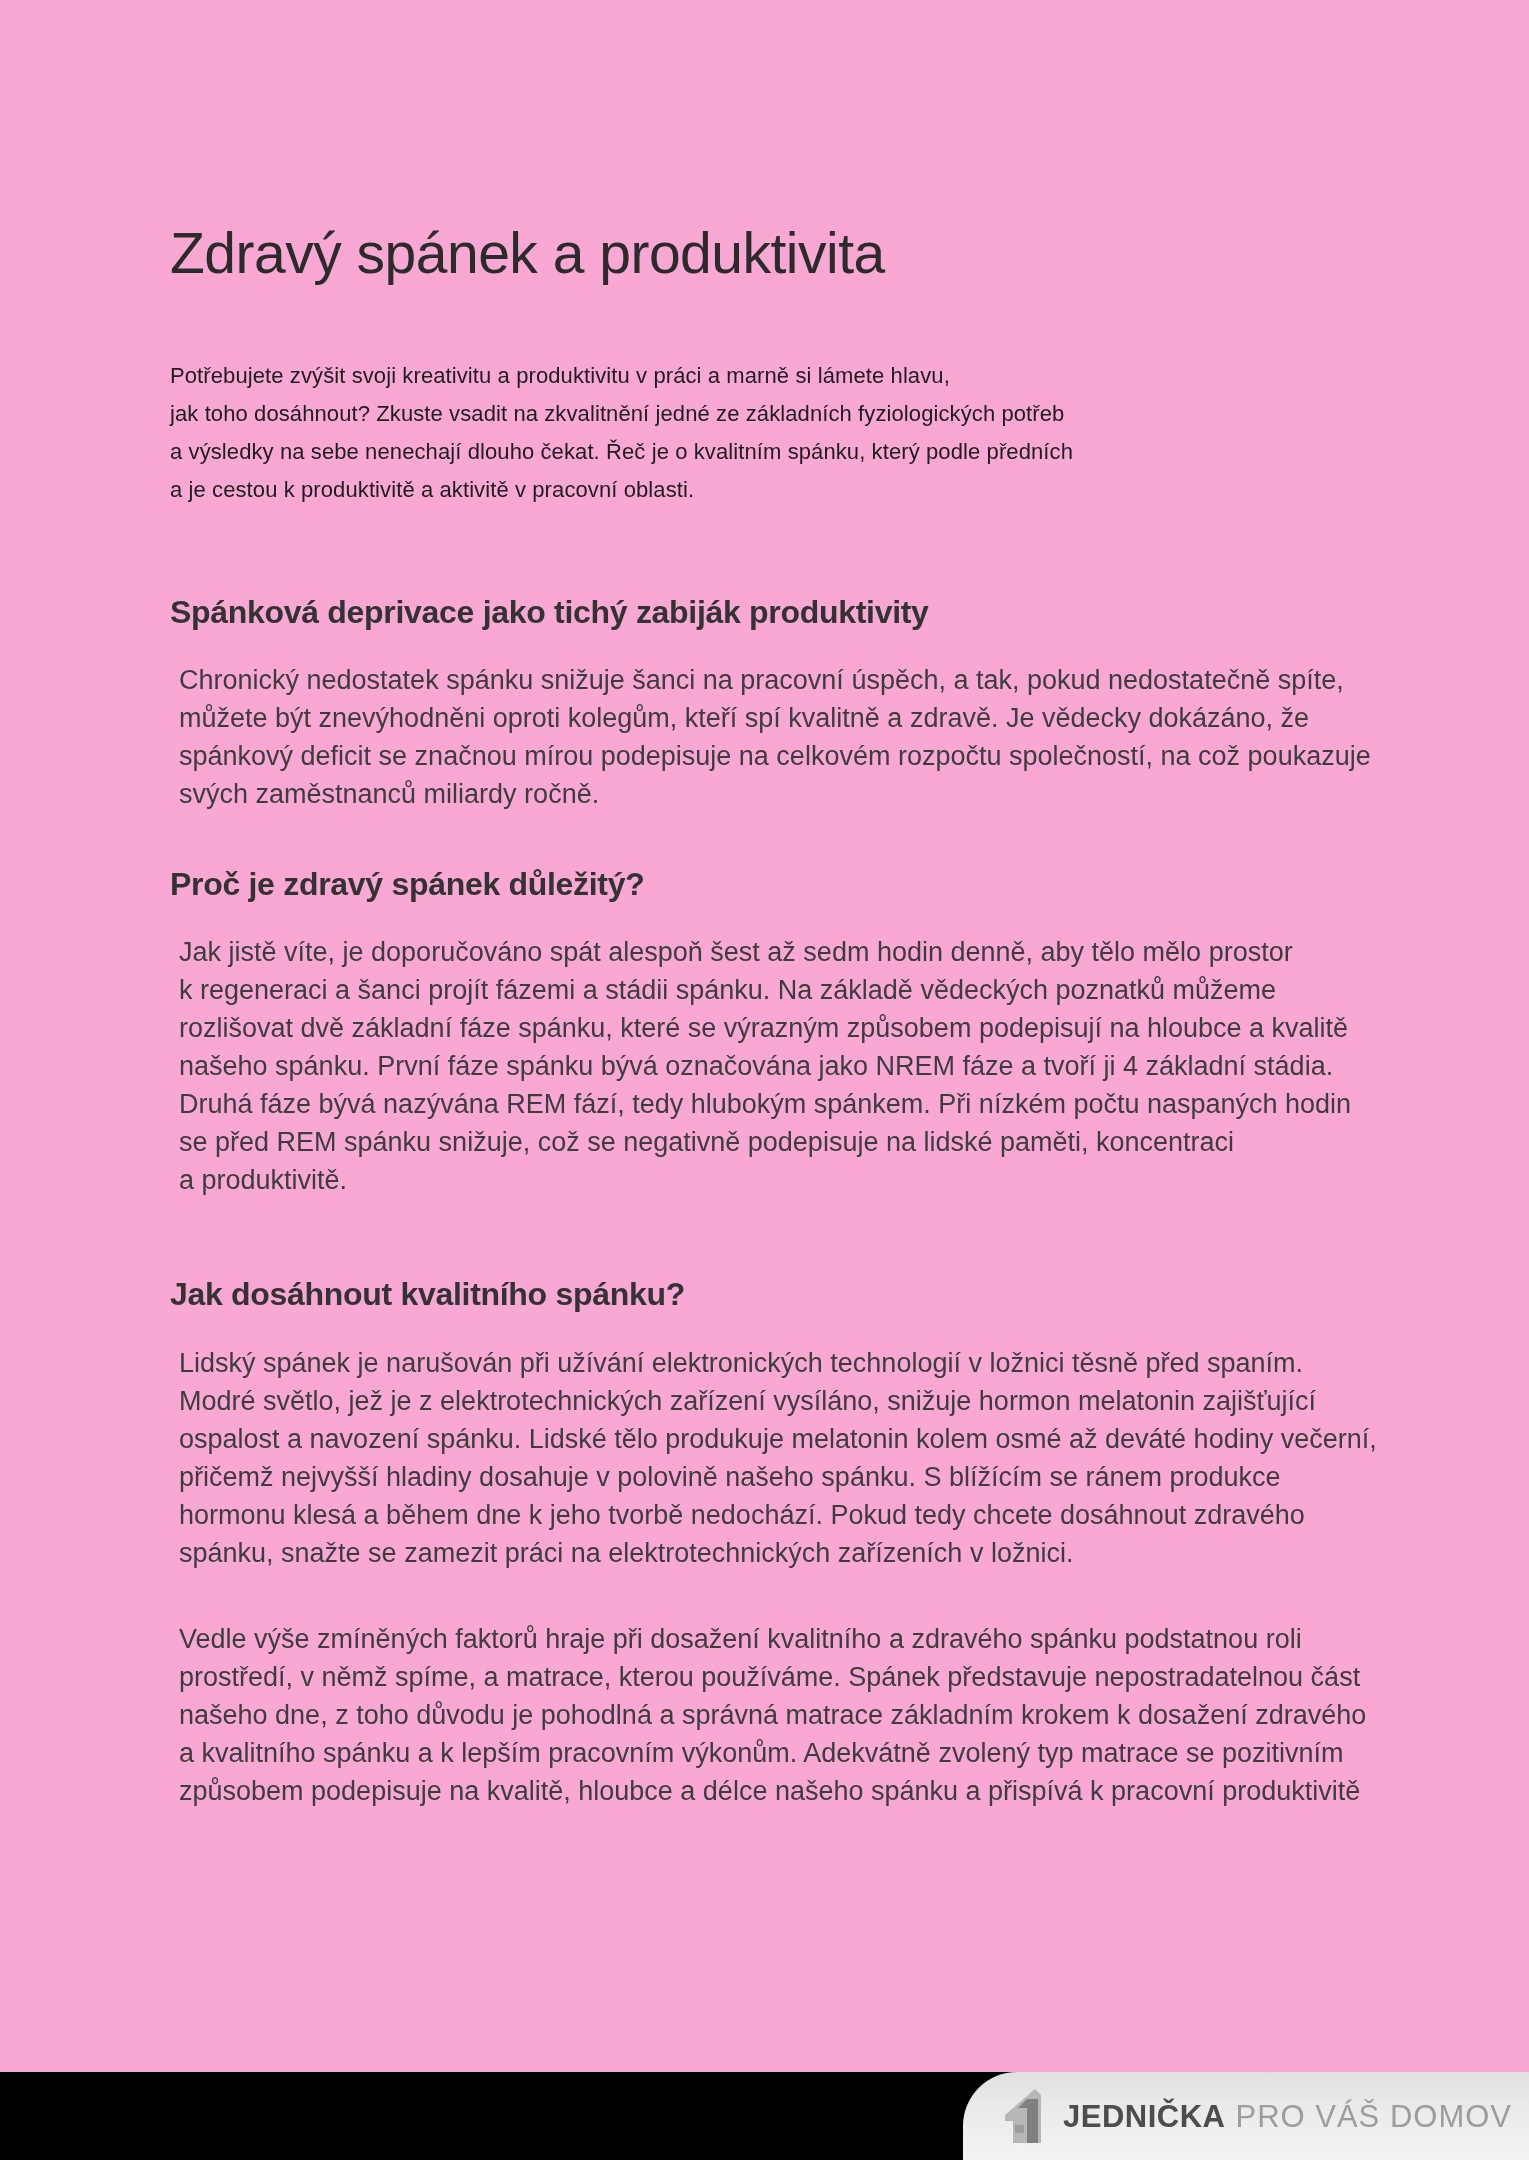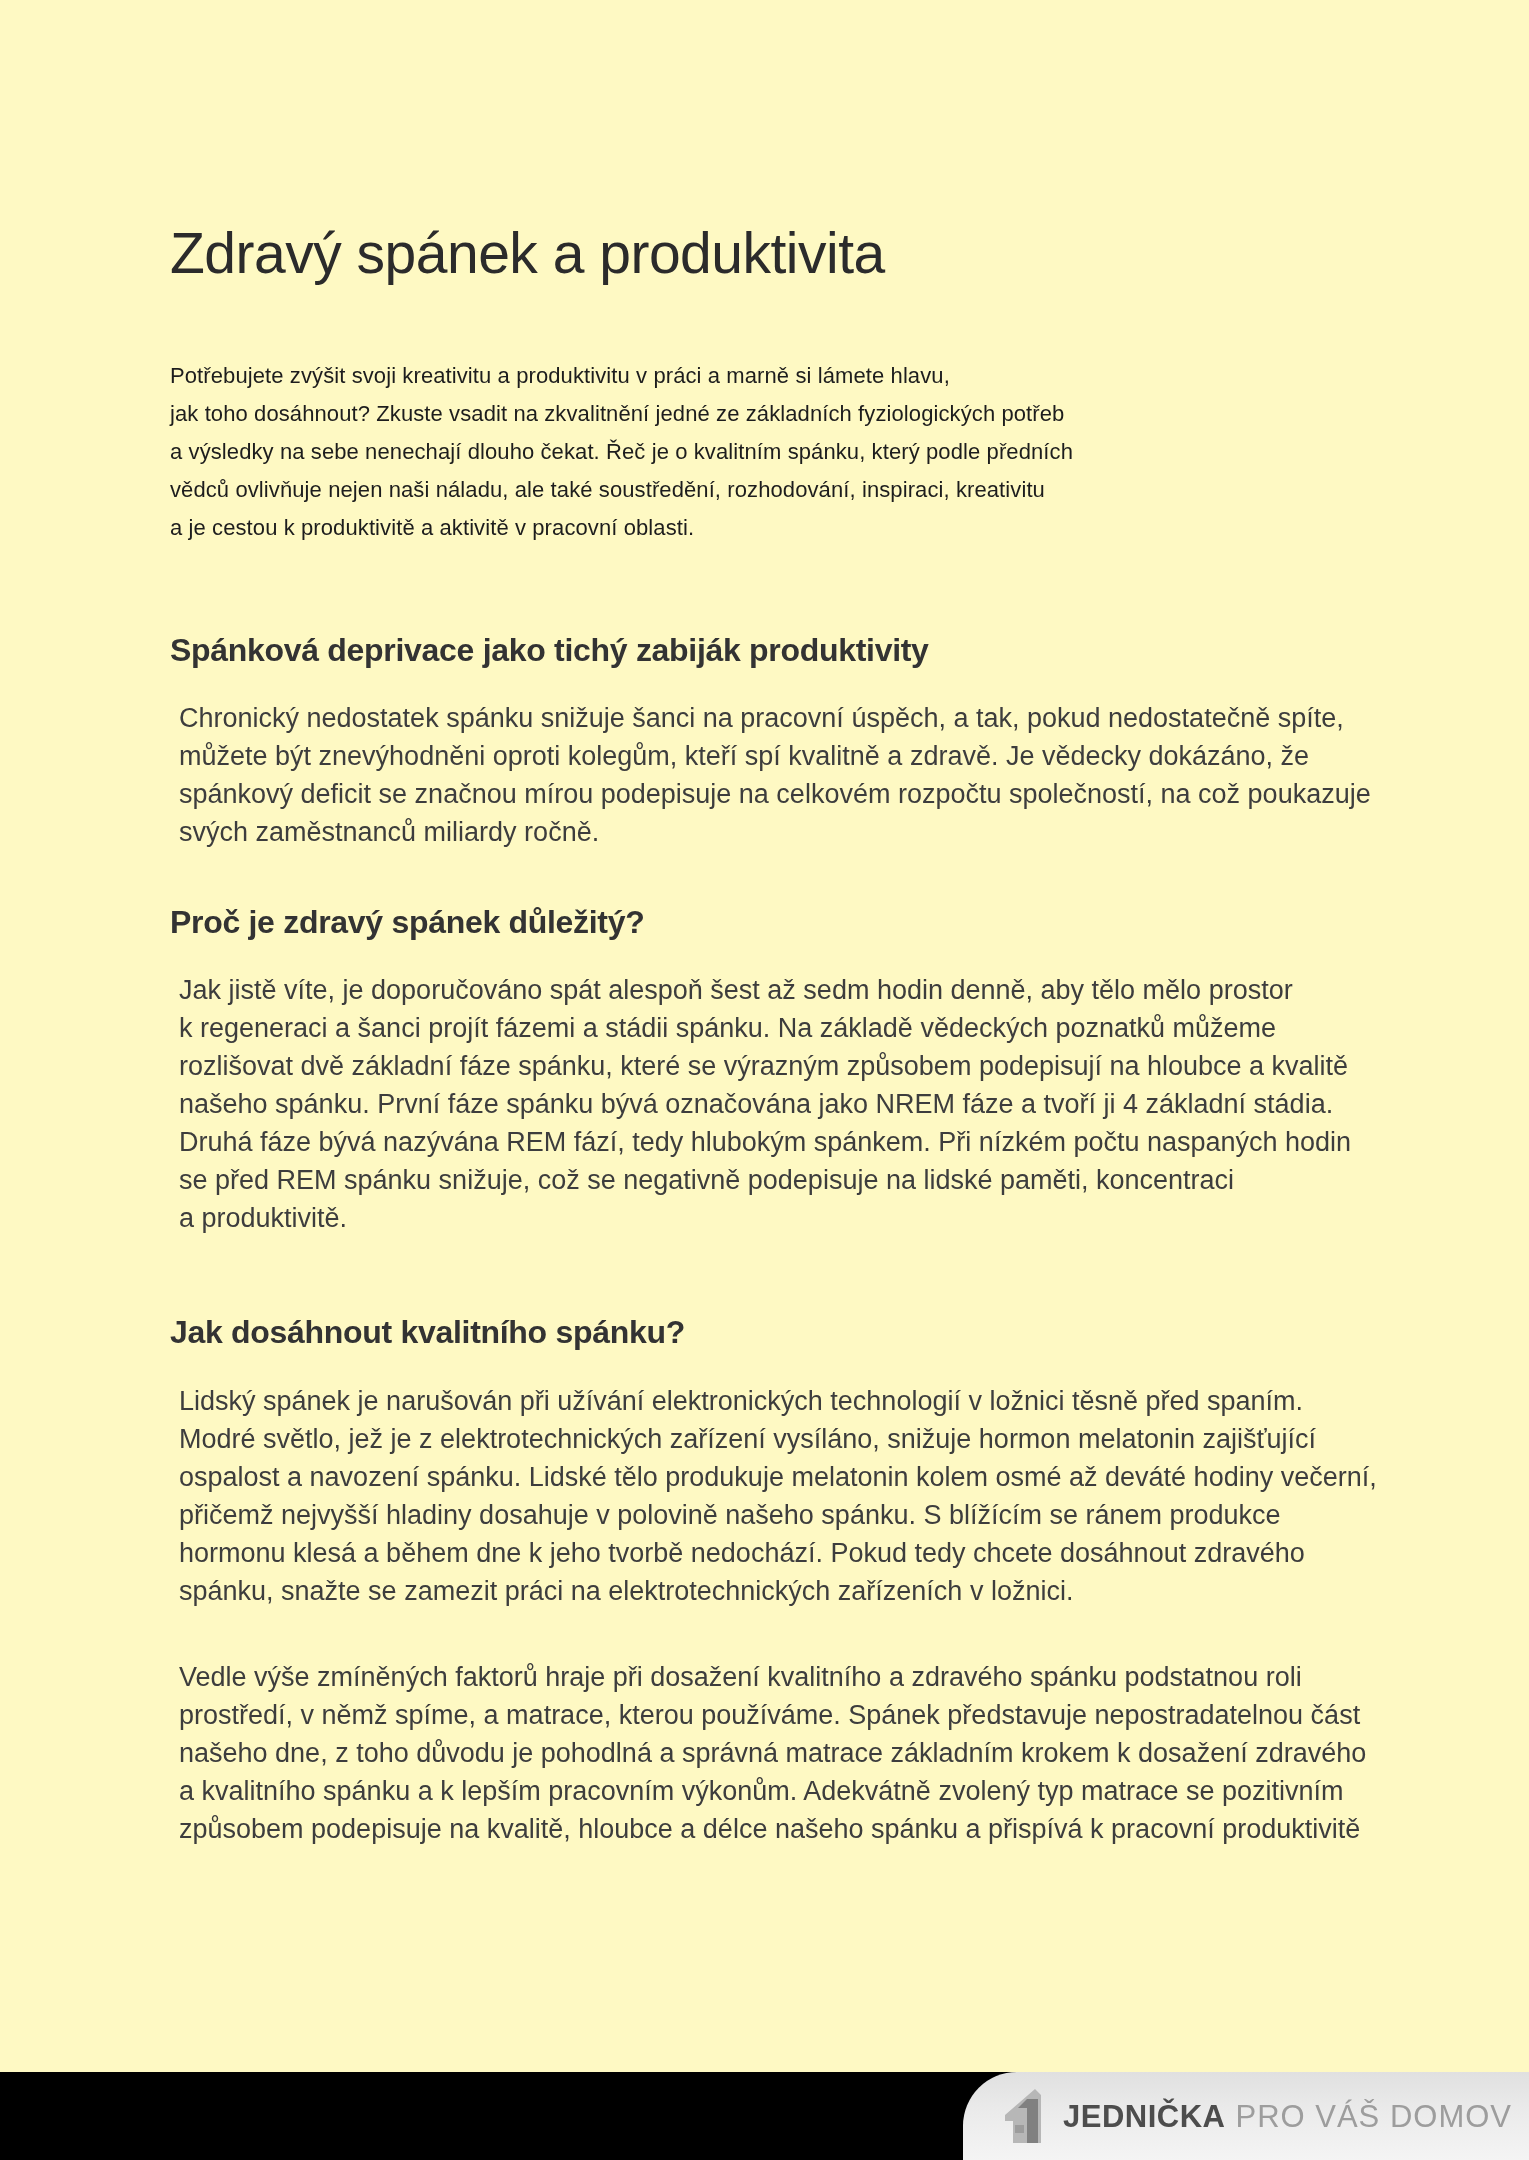--- a/index.html
+++ b/index.html
@@ -5,21 +5,21 @@
   html, body { margin: 0; padding: 0; background: #ffffff; }
   body {
     width: 1529px; height: 2160px;
     font-family: "Liberation Sans", sans-serif;
     position: relative;
     -webkit-font-smoothing: antialiased;
   }
   .page {
     position: relative;
     width: 1529px; height: 2160px;
-    background: #fef9c3;
+    background: #f9a8d4;
     overflow: hidden;
   }
   .content {
     box-sizing: border-box;
     padding: 222px 130px 0 170px;
   }
   h1.title {
     margin: 0;
     font-size: 57px;
     font-weight: 400;
@@ -93,21 +93,20 @@
 
 <div class="page">
   <main class="content">
 
     <h1 class="title">Zdravý spánek a produktivita</h1>
 
     <p class="intro">
       <span class="ln">Potřebujete zvýšit svoji kreativitu a produktivitu v práci a marně si lámete hlavu,</span>
       <span class="ln">jak toho dosáhnout? Zkuste vsadit na zkvalitnění jedné ze základních fyziologických potřeb</span>
       <span class="ln">a výsledky na sebe nenechají dlouho čekat. Řeč je o kvalitním spánku, který podle předních</span>
-      <span class="ln">vědců ovlivňuje nejen naši náladu, ale také soustředění, rozhodování, inspiraci, kreativitu</span>
       <span class="ln">a je cestou k produktivitě a aktivitě v pracovní oblasti.</span>
     </p>
 
     <h2 class="section-h h2-1">Spánková deprivace jako tichý zabiják produktivity</h2>
     <p class="body">
       <span class="ln">Chronický nedostatek spánku snižuje šanci na pracovní úspěch, a tak, pokud nedostatečně spíte,</span>
       <span class="ln">můžete být znevýhodněni oproti kolegům, kteří spí kvalitně a zdravě. Je vědecky dokázáno, že</span>
       <span class="ln">spánkový deficit se značnou mírou podepisuje na celkovém rozpočtu společností, na což poukazuje</span>
       <span class="ln">svých zaměstnanců miliardy ročně.</span>
     </p>

